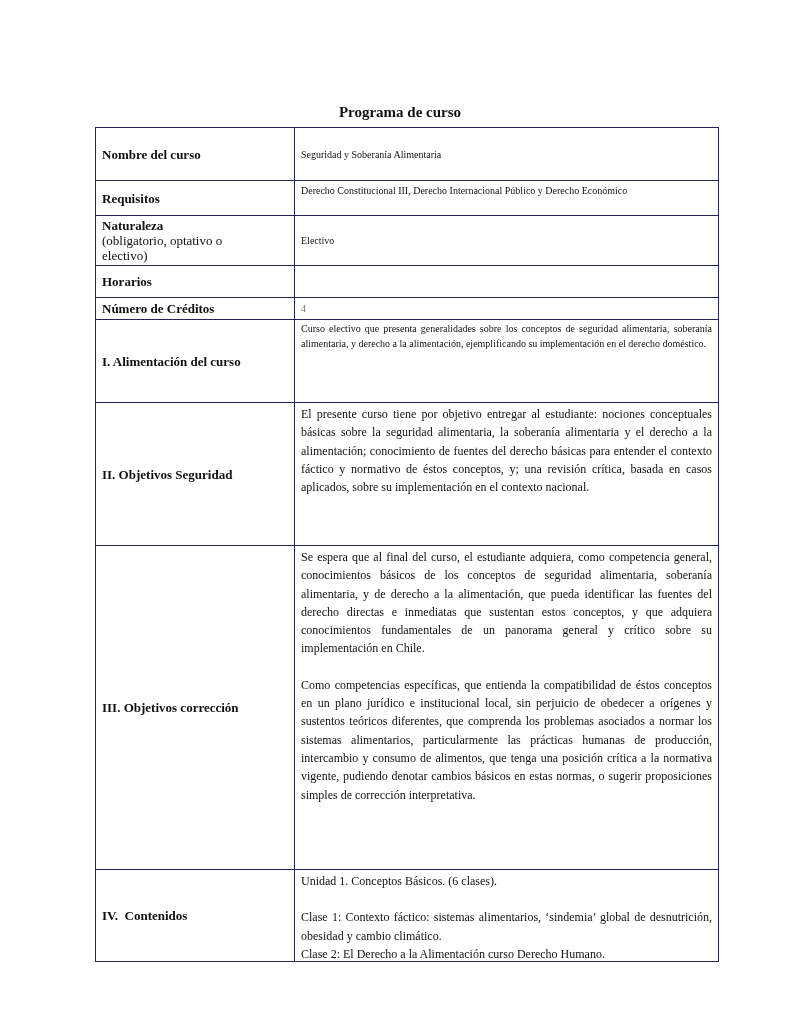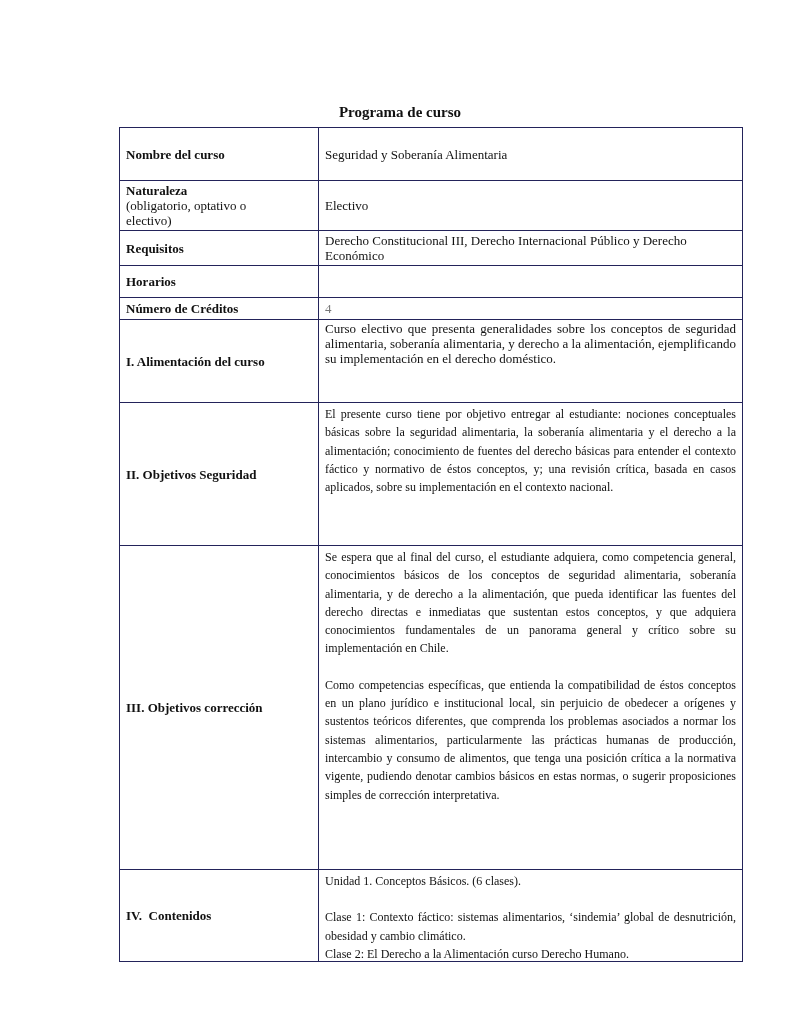--- a/index.html
+++ b/index.html
@@ -1,60 +1,60 @@
 <!DOCTYPE html>
 <html><head>
 <meta charset="utf-8">
 <style>
   html, body { margin: 0; padding: 0; background: #ffffff; }
   body { width: 800px; height: 1035px; position: relative; overflow: hidden;
          font-family: "Liberation Serif", "DejaVu Serif", serif; color: #111; }
   .title { position: absolute; top: 104px; left: 0; width: 800px; text-align: center;
            font-weight: bold; font-size: 15px; }
   .tbl { position: absolute; left: 95px; top: 127px; width: 624px;
-         border: 1.5px solid #23235a; box-sizing: border-box; margin-left: 24px; }
+         border: 1.5px solid #23235a; box-sizing: border-box; }
   .row { display: flex; border-top: 1.5px solid #23235a; box-sizing: border-box; }
   .row:first-child { border-top: none; }
   .lbl { width: 199px; box-sizing: border-box; border-right: 1.5px solid #23235a;
          padding: 0 6px; display: flex; flex-direction: column; justify-content: center;
          font-size: 13px; line-height: 15px; }
   .lbl b { font-weight: bold; }
   .val { flex: 1; padding: 0 6px; display: flex; flex-direction: column; justify-content: center;
-         font-size: 13px; line-height: 15px; box-sizing: border-box; }
+         font-size: 10px; line-height: 15px; box-sizing: border-box; }
   .val.top { justify-content: flex-start; }
   .just { text-align: justify; text-align-last: left; }
   .big { font-size: 12px; line-height: 18.3px; }
   .gray { color: #777; }
   p { margin: 0; }
   .gap { height: 18px; }
 </style>
 </head>
 <body>
 
 <div class="title">Programa de curso</div>
 
 <div class="tbl">
   <div class="row" style="height:52px">
     <div class="lbl">
         <b>Nombre del curso</b>
       </div>
     <div class="val">Seguridad y Soberanía Alimentaria</div>
   </div>
+  <div class="row" style="height:35px">
+    <div class="lbl">
+        <b>Requisitos</b>
+      </div>
+    <div class="val top" style="padding-top:2px">Derecho Constitucional III, Derecho Internacional Público y Derecho Económico</div>
+  </div>
   <div class="row" style="height:50px">
     <div class="lbl">
       <b>Naturaleza</b>
       <span style="width:150px">(obligatorio, optativo o electivo)</span>
     </div>
     <div class="val">Electivo</div>
-  </div>
-  <div class="row" style="height:35px">
-    <div class="lbl">
-        <b>Requisitos</b>
-      </div>
-    <div class="val top" style="padding-top:2px">Derecho Constitucional III, Derecho Internacional Público y Derecho Económico</div>
   </div>
   <div class="row" style="height:32px">
     <div class="lbl">
         <b>Horarios</b>
       </div>
   </div>
   <div class="row" style="height:22px">
     <div class="lbl">
         <b>Número de Créditos</b>
       </div>

